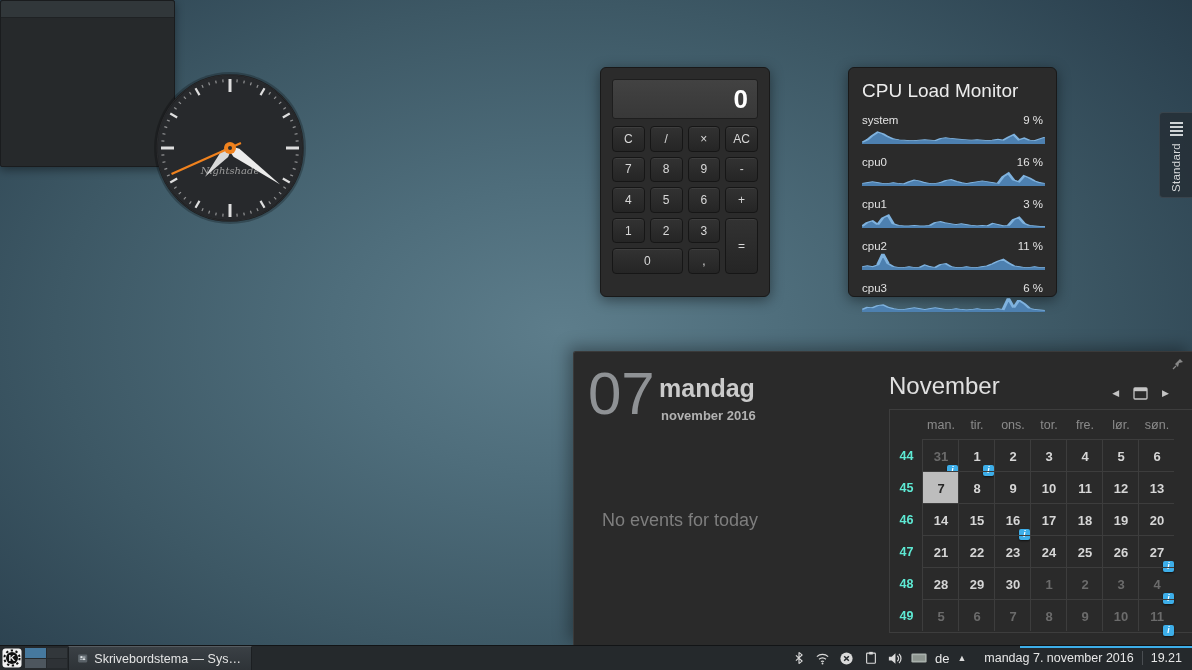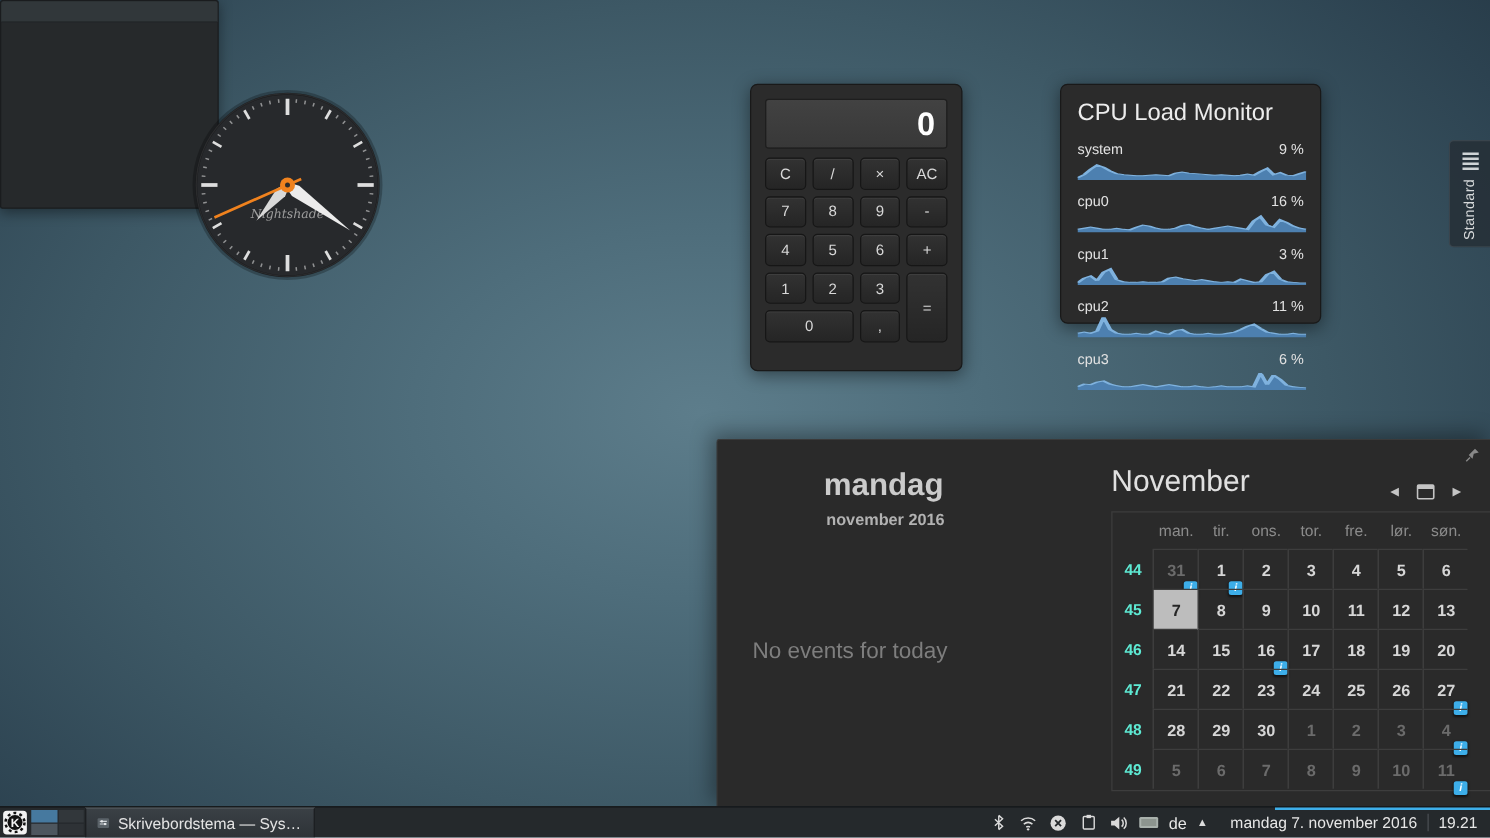--- a/index.html
+++ b/index.html
@@ -23,21 +23,21 @@
     border-radius:3px; color:#fff; font-size:26px; font-weight:bold; text-align:right;
     line-height:38px; padding:0 9px; margin-bottom:7px; }
   #calc .keys { display:grid; height:148px;
     grid-template-columns:repeat(4,1fr); grid-template-rows:repeat(5,1fr); gap:5px;
     grid-template-areas:"kc kdiv kmul kac" "k7 k8 k9 kminus" "k4 k5 k6 kplus" "k1 k2 k3 keq" "k0 k0 kcomma keq"; }
   #calc .key { background:linear-gradient(#323232,#252525); border:1px solid #161616; border-radius:4px;
     color:#d8d8d8; font-size:12px; font-family:"Liberation Sans",sans-serif; cursor:pointer;
     box-shadow:inset 0 1px 0 rgba(255,255,255,.06); }
 
   
-  #cpu { left:848px; top:67px; width:209px; height:192px; padding:10px 13px 6px; }
+  #cpu { left:848px; top:67px; width:209px; height:230px; padding:10px 13px 6px; }
   #cpu h1 { font-size:19px; font-weight:400; color:#ececec; margin:2px 0 7px; }
   .cpurow { margin-bottom:3px;margin-top:12px; }
   .cpurow .line { display:flex; justify-content:space-between; font-size:11.5px; color:#e2e2e2; margin-bottom:1px; }
   .cpurow svg { display:block; width:183px; height:17px; }
 
   
   #notes { left:250px; top:384px; width:175px; height:167px; background:#26292b; border:1px solid #1a1c1e;
     border-radius:2px; box-shadow:0 3px 10px rgba(0,0,0,.4); }
   #notes .strip { height:17px; background:#31373a; border-bottom:1px solid #1f2224; border-radius:2px 2px 0 0; }
   #notes .bar { position:absolute; left:0; right:0; bottom:8px; display:flex; justify-content:space-between; padding:0 16px; }
@@ -289,20 +289,21 @@
   </div>
 </div>
 
 <div id="popup">
   <span class="pin">
     <svg viewBox="0 0 14 14" width="14" height="14">
         <path d="M9 2 l3 3 -4 1 -1 4 -3 -3 z" fill="#a8a8a8"></path>
         <line x1="5" y1="9" x2="2" y2="12" stroke="#a8a8a8" stroke-width="1.2"></line>
       </svg>
   </span>
+  <div class="daynum">07</div>
   <div class="dayname">mandag</div>
   <div class="monthyear">november 2016</div>
   <div class="noevents">No events for today</div>
 
   <div class="monthpane">
     <div class="mp-head">
       <span class="mp-title">November</span>
       <span class="mp-nav">
         <span class="navbtn">◀</span>
         <span class="todaybtn">

